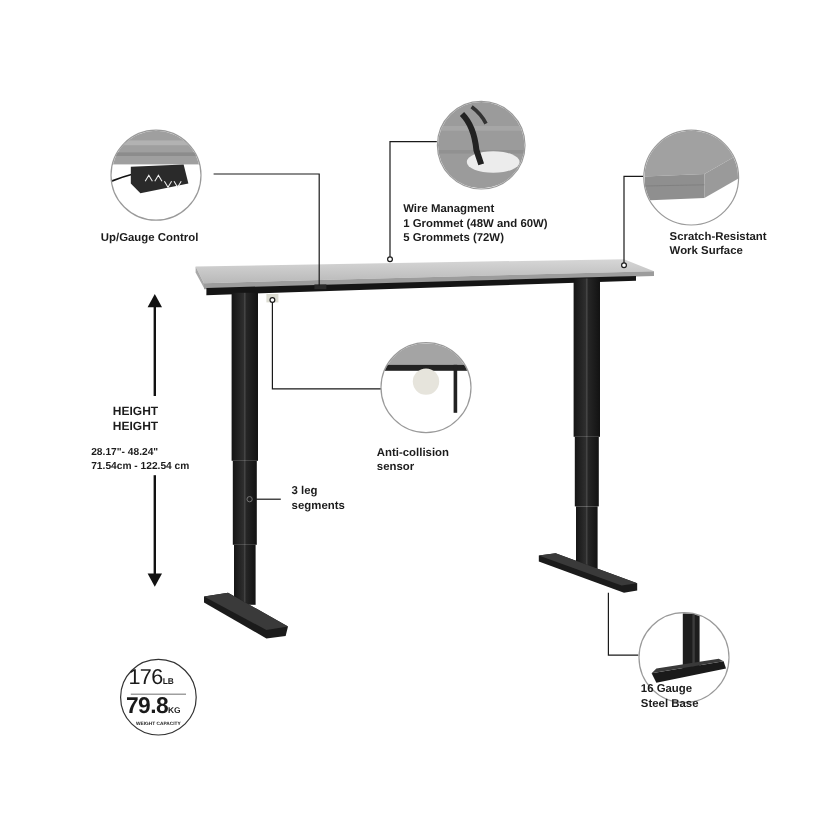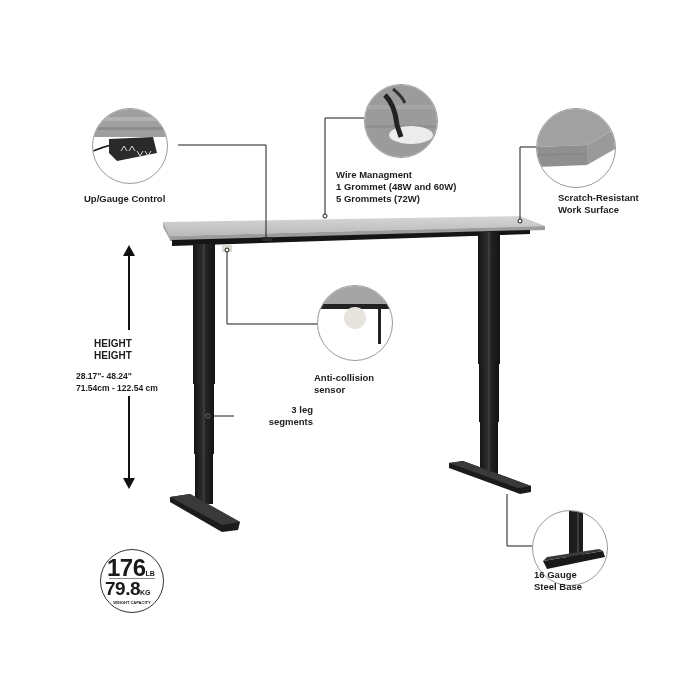--- a/index.html
+++ b/index.html
@@ -1,19 +1,19 @@
 <!DOCTYPE html>
 <html><head>
   <meta charset="utf-8">
   <style>
     html, body { margin: 0; padding: 0; background: #ffffff; }
     body { width: 700px; height: 700px; position: relative; overflow: hidden;
            font-family: "Liberation Sans", "DejaVu Sans", sans-serif; color: #1a1a1a; }
     .label { position: absolute; font-weight: bold; font-size: 9.5px; line-height: 12px; color: #1c1c1c; }
-    .label.left { text-align: right; }
+    .label.left { text-align: left; }
     .callout-circle { position: absolute; border-radius: 50%; border: 1px solid #9a9a9a; overflow: hidden; background: #fff; }
     svg { position: absolute; left: 0; top: 0; }
     .stack { display: block; }
   </style>
 </head>
 <body>
 
 <svg width="700" height="700" viewBox="0 0 700 700">
   <defs>
     <linearGradient id="topGrad" x1="0" y1="0" x2="0" y2="1">
@@ -146,21 +146,21 @@
   <span class="stack">sensor</span>
 </div>
 
 <div class="label left" style="left:243px;top:404px;width:70px;font-weight:normal;">
   <span class="stack" style="font-weight:bold;">3 leg</span>
   <span class="stack" style="font-weight:bold;">segments</span>
 </div>
 
 <div style="position:absolute;left:100px;top:549px;width:62px;height:62px;border-radius:50%;border:1px solid #333;background:#fff;">
   <div style="position:absolute;left:6px;top:4px;white-space:nowrap;">
-    <span style="font-weight:bold;font-size:24px;letter-spacing:-0.5px;">176</span><span style="font-weight:bold;font-size:7px;">LB</span>
+    <span style="font-weight:normal;font-size:18px;letter-spacing:-0.5px;">176</span><span style="font-weight:bold;font-size:7px;">LB</span>
   </div>
   <div style="position:absolute;left:8px;top:28px;width:46px;height:1px;background:#888;"></div>
   <div style="position:absolute;left:4px;top:28px;white-space:nowrap;">
     <span style="font-weight:bold;font-size:19px;letter-spacing:-0.5px;">79.8</span><span style="font-weight:bold;font-size:7px;">KG</span>
   </div>
   <div style="position:absolute;left:0;top:50px;width:62px;text-align:center;font-size:4px;font-weight:bold;">WEIGHT CAPACITY</div>
 </div>
 
 <div class="callout-circle" style="left:532px;top:510px;width:74px;height:74px;">
   <svg width="74" height="74">

